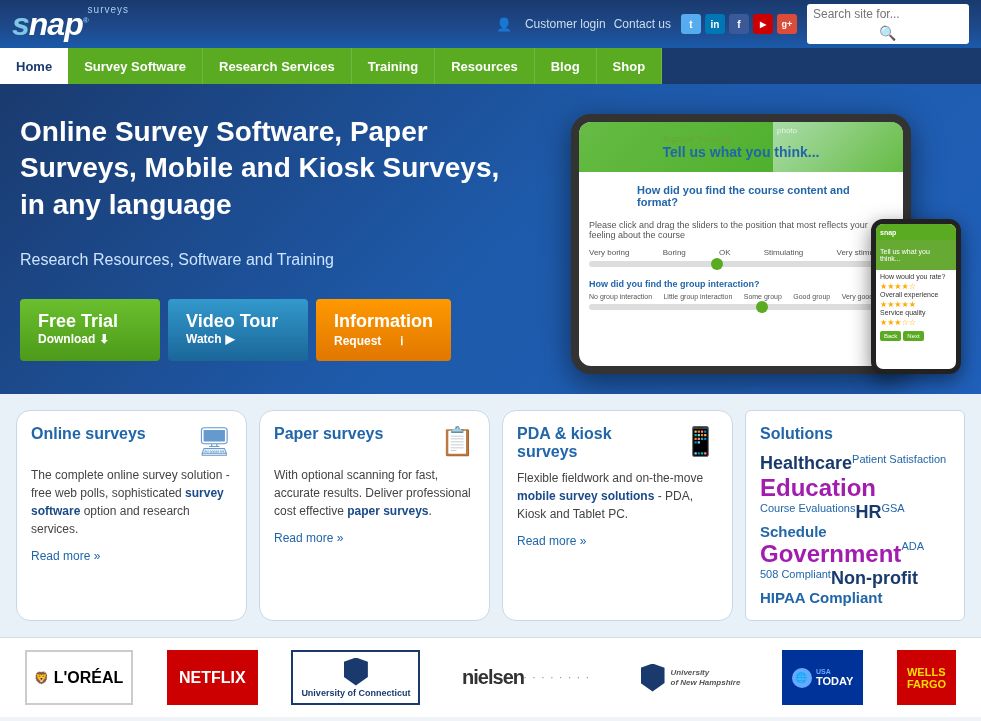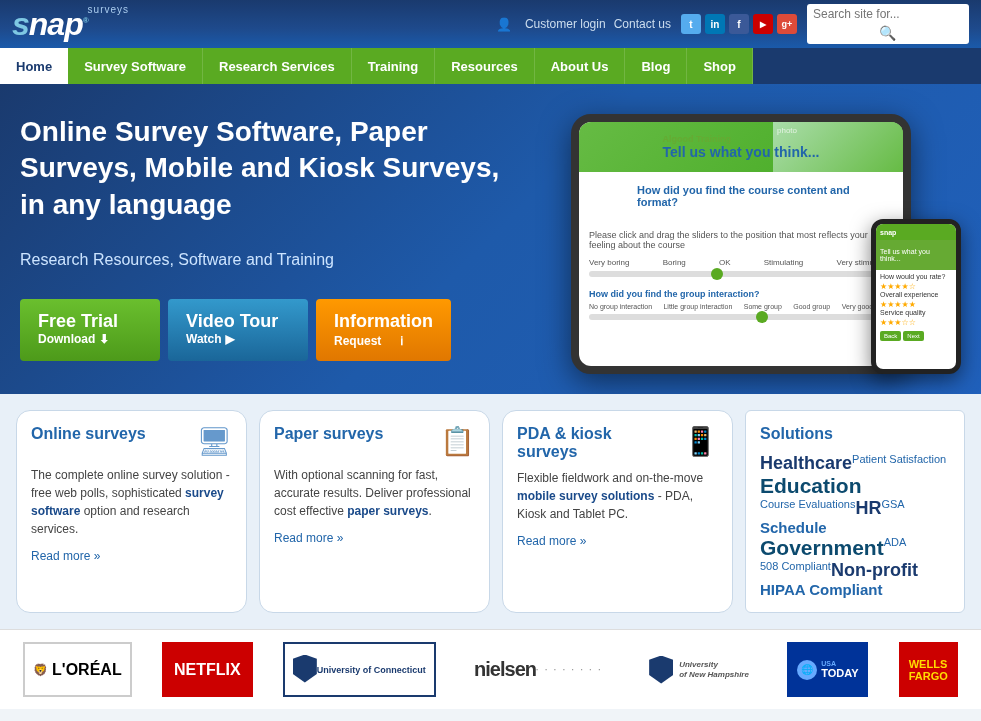--- a/index.html
+++ b/index.html
@@ -145,21 +145,21 @@
       position: relative;
       overflow: hidden;
       box-shadow: 0 8px 30px rgba(0,0,0,0.5);
     }
     .tablet-screen {
       width: 100%; height: 100%;
       background: white;
       overflow: hidden;
     }
     .tablet-content { padding: 6px 10px; }
-    .tablet-question { font-size: 11px; color: #2266aa; font-weight: bold; margin-bottom: 22px; padding-left: 48px; }
+    .tablet-question { font-size: 11px; color: #2266aa; font-weight: bold; margin-bottom: 12px; padding-left: 48px; }
     .tablet-instruction { font-size: 9px; color: #555; margin-bottom: 8px; }
     .tablet-scale { display: flex; justify-content: space-between; font-size: 8px; color: #555; margin-bottom: 4px; }
     .tablet-slider-bar {
       height: 6px; background: #ddd; border-radius: 3px; position: relative; margin-bottom: 12px;
     }
     .tablet-slider-thumb {
       width: 12px; height: 12px; background: #5aaa22; border-radius: 50%;
       position: absolute; top: -3px; left: 40%;
     }
     .tablet-img-area {
@@ -221,21 +221,21 @@
       border: 1px solid #c8d8e8;
       border-radius: 6px;
       padding: 14px;
       width: 220px;
       flex-shrink: 0;
     }
     .solutions-title { font-size: 16px; color: #2266aa; font-weight: bold; margin-bottom: 10px; }
     .solutions-tags { display: flex; flex-wrap: wrap; }
     .tag { font-size: 12px; cursor: pointer; color: #2266aa; }
     .tag.large { font-size: 18px; font-weight: bold; color: #1a3a6e; }
-    .tag.xlarge { font-size: 21px; font-weight: bold; color: #0c4a6e; }
+    .tag.xlarge { font-size: 24px; font-weight: bold; color: #a21caf; }
     .tag.medium { font-size: 15px; font-weight: bold; }
     .tag.small { font-size: 11px; }
 
     
     .logos-bar {
       background: white;
       border-top: 1px solid #ddd;
       display: flex;
       align-items: center;
       padding: 10px 16px;
@@ -244,21 +244,21 @@
       height: 80px;
     }
     .logo-badge {
       display: flex; align-items: center; justify-content: center;
       font-weight: bold; font-size: 14px;
       height: 55px; padding: 4px 8px;
     }
     .logo-loreal { color: #000; font-size: 16px; border: 2px solid #ccc; padding: 4px 8px; }
     .logo-netflix { background: #cc0000; color: white; font-size: 16px; font-weight: 900; padding: 8px 12px; }
     .logo-uconn {
-      display: flex; align-items: center;
+      display: flex; flex-direction: column; align-items: center;
       border: 2px solid #1a3a6e; padding: 4px 8px; color: #1a3a6e; font-size: 10px;
     }
     .logo-uconn-shield {
       width: 24px; height: 28px;
       background: #1a3a6e;
       clip-path: polygon(50% 0%, 100% 15%, 100% 70%, 50% 100%, 0% 70%, 0% 15%);
       margin-bottom: 2px;
     }
     .logo-nielsen { font-size: 20px; color: #333; letter-spacing: -1px; }
     .logo-unh { display: flex; align-items: center; gap: 6px; }
@@ -311,21 +311,20 @@
     </div>
   </div>
 </div>
 
 <nav class="main-nav">
   <a class="nav-item home">Home</a>
   <a class="nav-item green">Survey Software</a>
   <a class="nav-item green">Research Services</a>
   <a class="nav-item green">Training</a>
   <a class="nav-item green">Resources</a>
-  <a class="nav-item green">About Us</a>
   <a class="nav-item green">Blog</a>
   <a class="nav-item green">Shop</a>
 </nav>
 
 <div class="hero">
   <div class="hero-left">
     <div class="hero-title">Online Survey Software, Paper Surveys, Mobile and Kiosk Surveys, in any language</div>
     <div class="hero-subtitle">Research Resources, Software and Training</div>
     <div class="hero-buttons">
       <button class="btn-free-trial">

